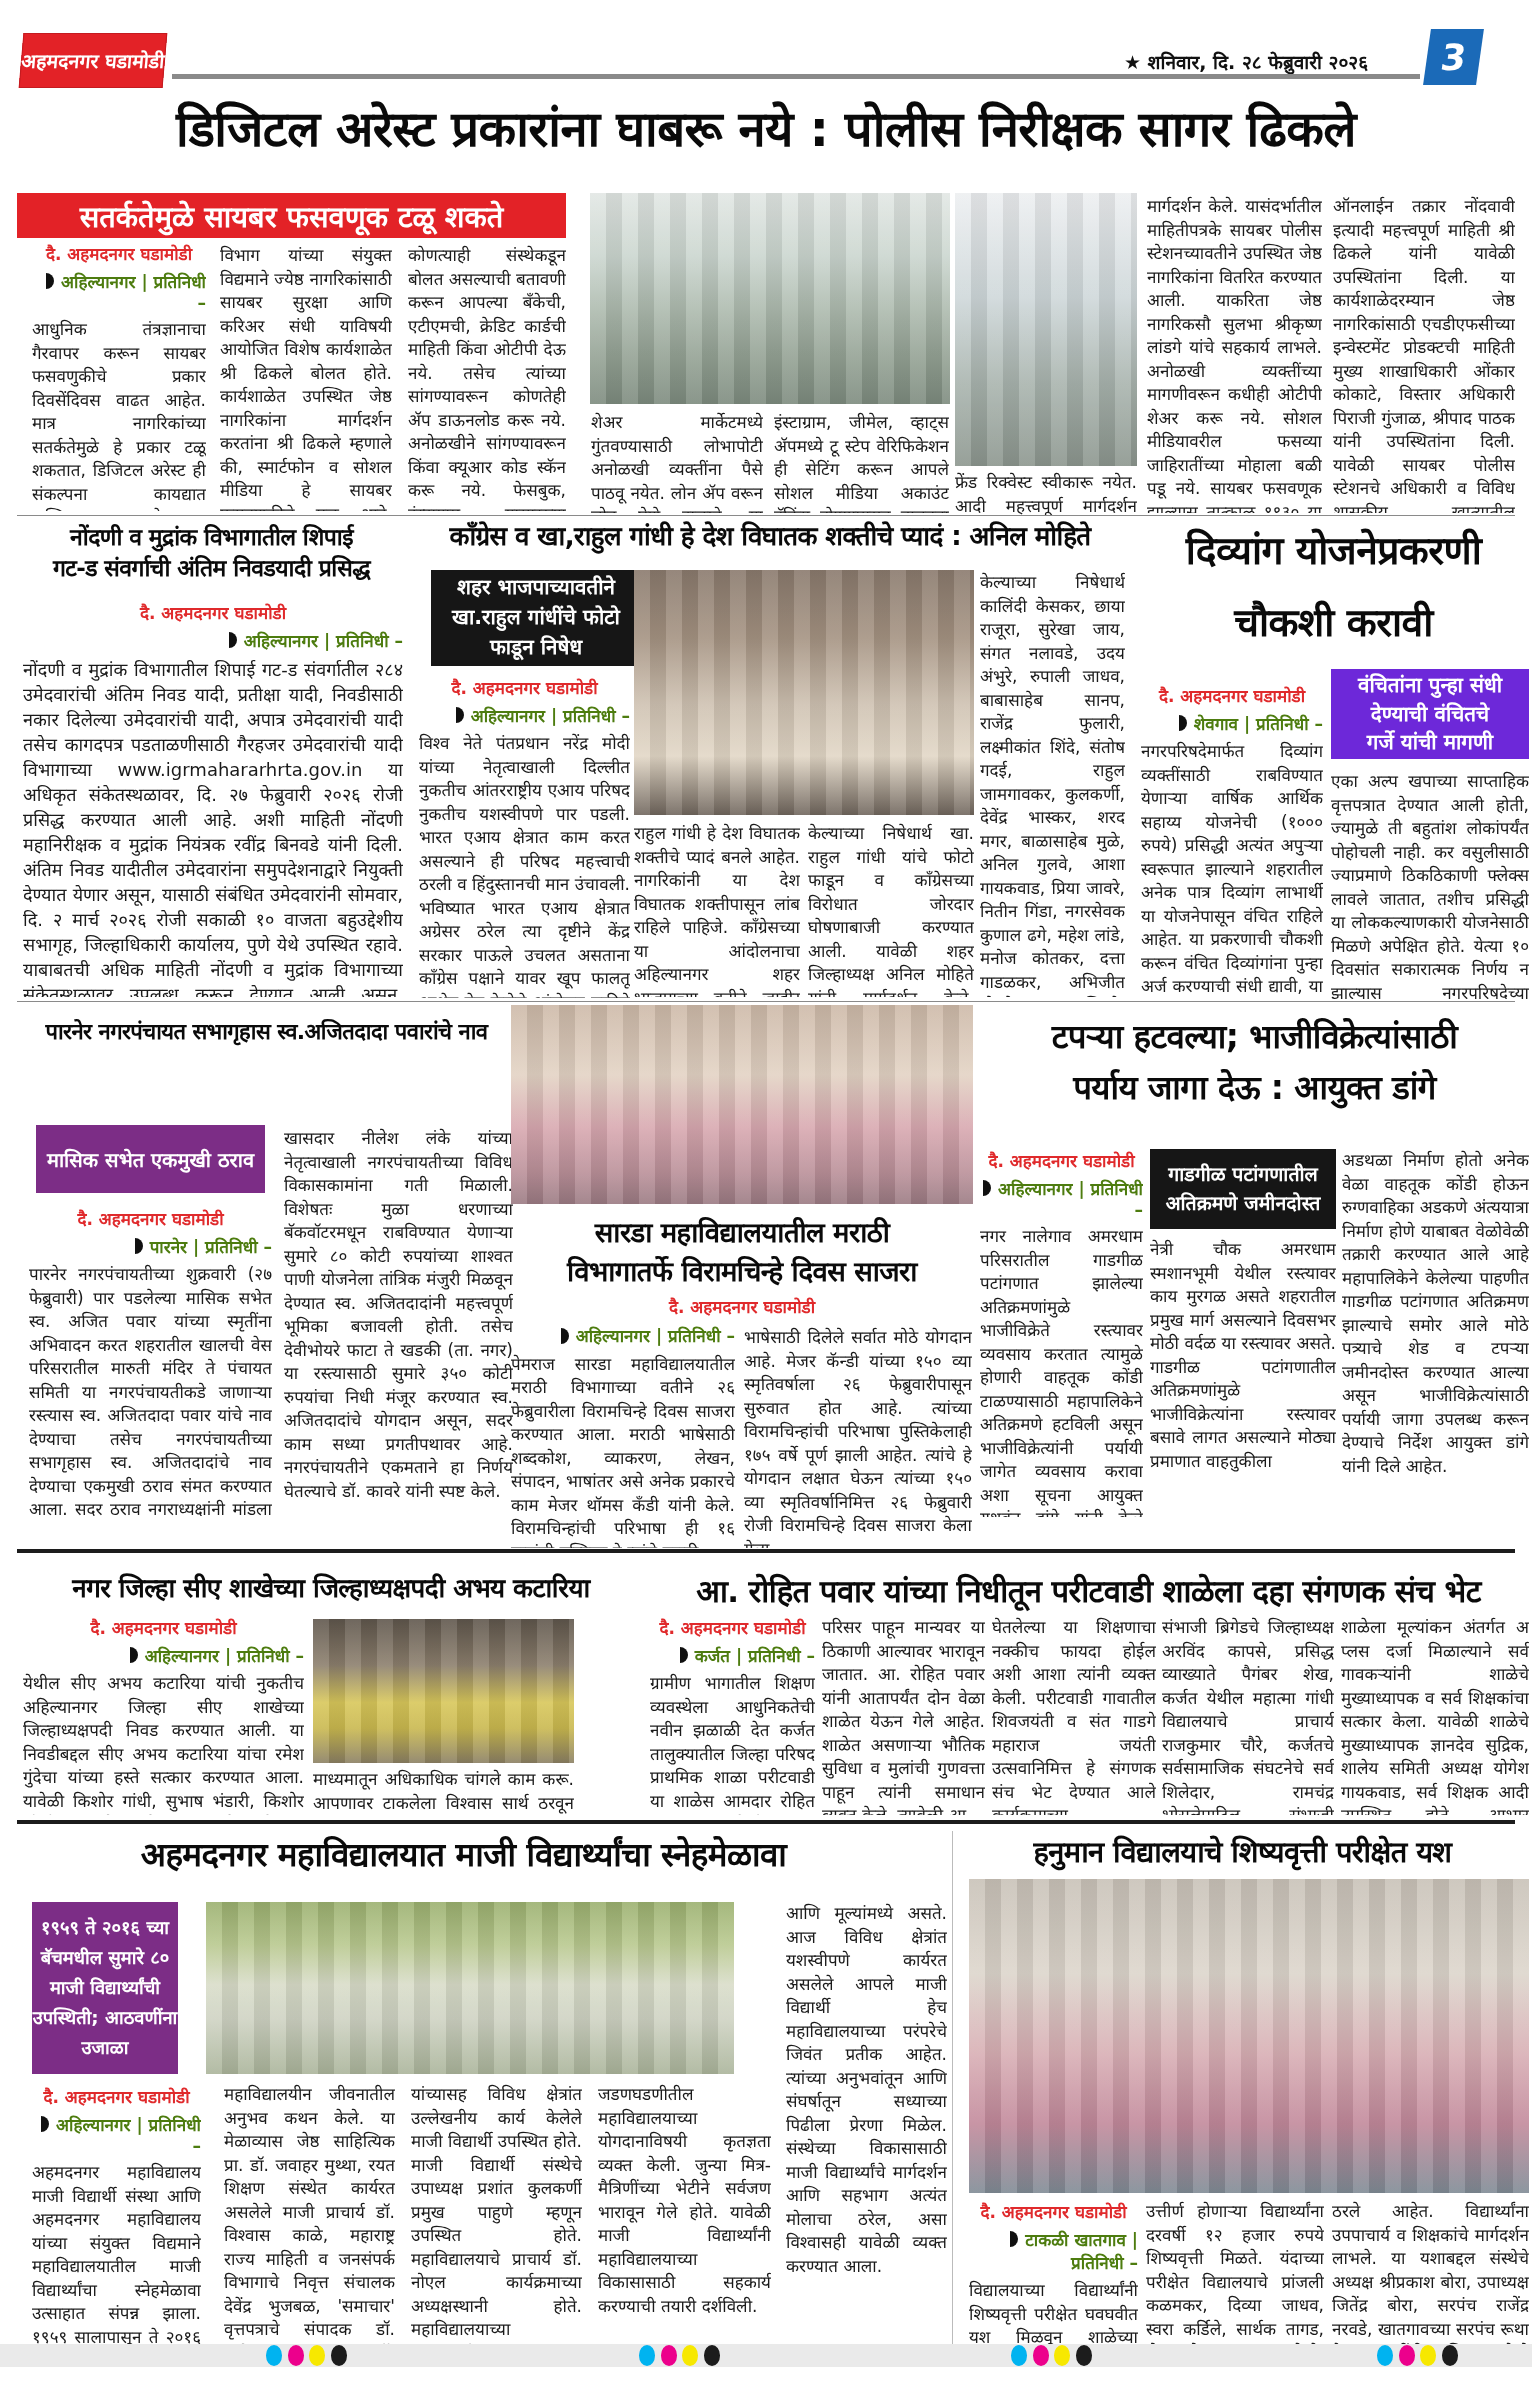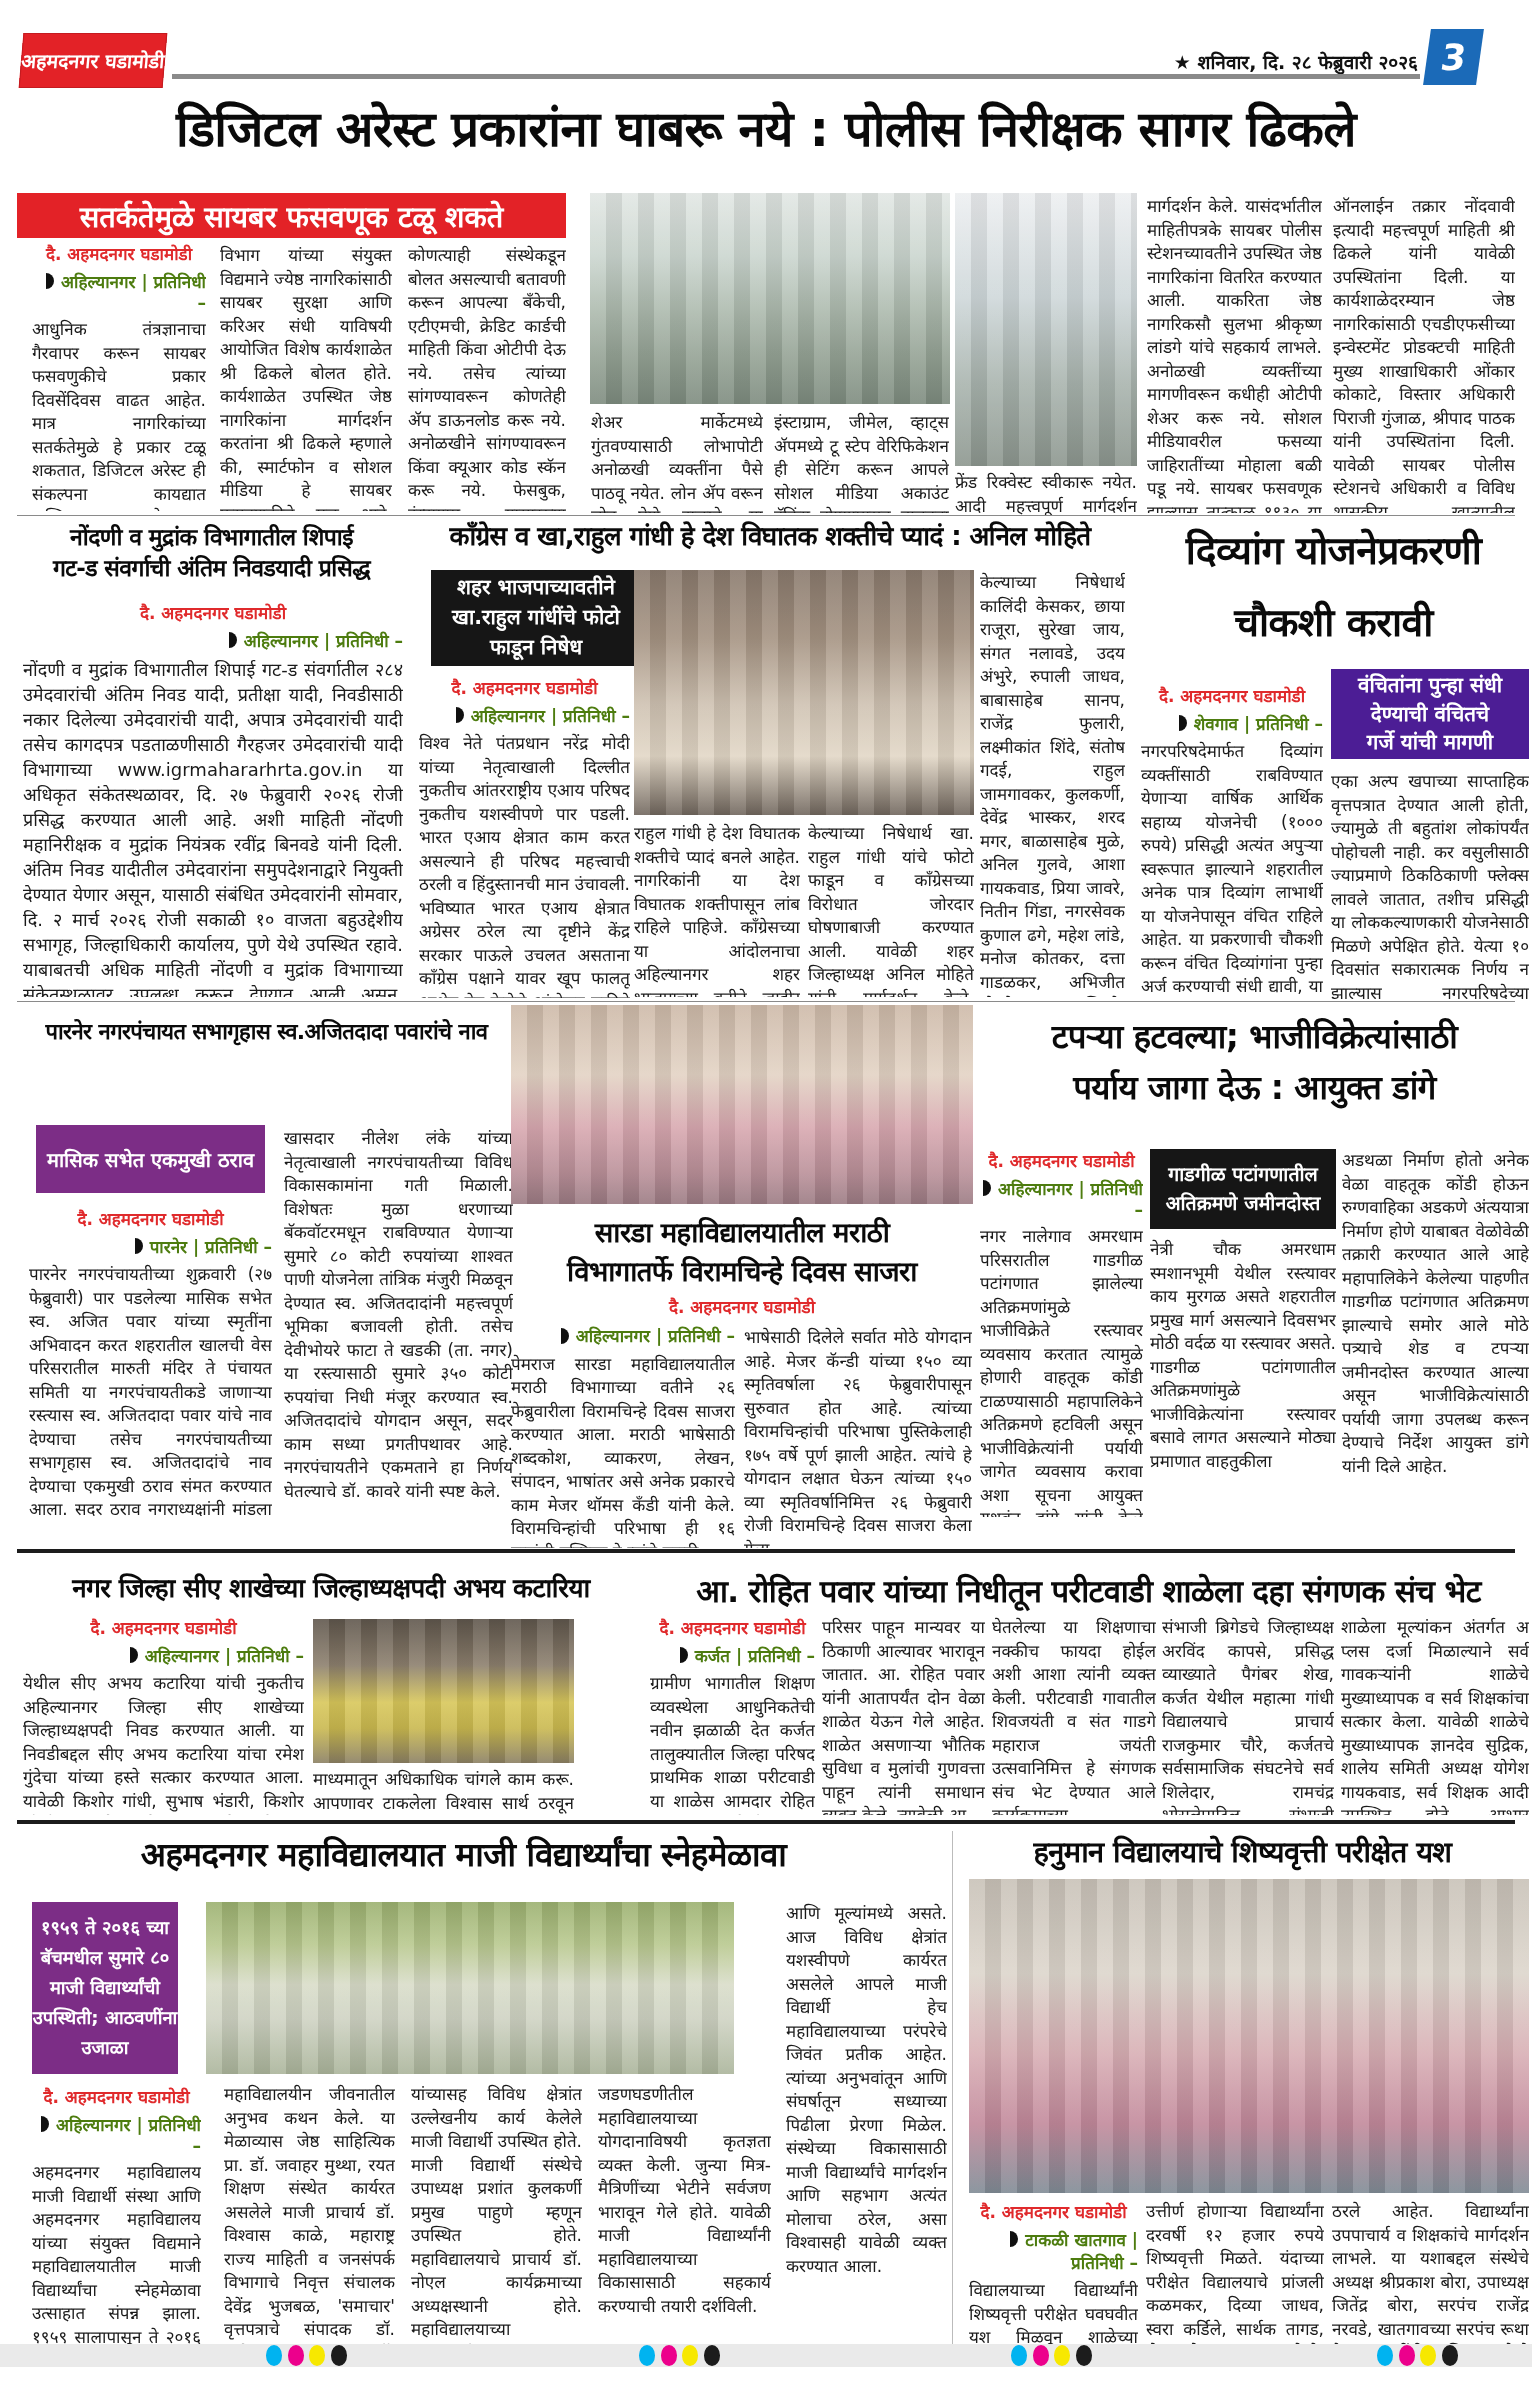--- a/index.html
+++ b/index.html
@@ -7,21 +7,21 @@
        font-family:"DejaVu Sans","Liberation Sans",sans-serif;color:#141414;}
   .abs{position:absolute;}
   .bt{font-size:17px;line-height:23.5px;text-align:justify;color:#1a1a1a;overflow:hidden;}
   .headline{font-weight:800;color:#0a0a0a;text-align:center;white-space:pre-line;letter-spacing:-0.6px;}
   .byline{color:#e02a2c;font-weight:700;font-size:17px;text-align:center;margin-bottom:4.6px;}
   .dl{font-weight:700;font-size:17px;color:#4d7c0f;margin-bottom:5.7px;text-align:right;}
   .bullet{display:inline-block;width:8px;height:16px;background:#101010;border-radius:0 8px 8px 0;margin-right:6.9px;vertical-align:-1.7px;}
   .box{color:#ffffff;font-weight:700;text-align:center;white-space:pre-line;display:flex;align-items:center;justify-content:center;overflow:hidden;}
   .red{background:#e32227;}
   .blackbox{background:#161616;}
-  .pink{background:#4c1d95;}
+  .pink{background:#6d28d9;}
   .purple{background:#7c2d86;}
   .rule{background:#1c1c1c;}
   .thinrule{background:#8a8a8a;}
   .ph{position:absolute;overflow:hidden;}
   .ph::after{content:"";position:absolute;inset:0;
      background:repeating-linear-gradient(90deg,rgba(255,255,255,.10) 0 16px,rgba(0,0,0,.07) 16px 32px);}
   .ph-cyber1{background:linear-gradient(180deg,#e2e7e4 0%,#cbd6cf 30%,#aebbaf 55%,#94a294 78%,#7d8b7e 100%);}
   .ph-cyber2{background:linear-gradient(180deg,#edeff1 0%,#cfd8da 38%,#a9b4ae 70%,#8c968e 100%);}
   .ph-protest{background:linear-gradient(180deg,#8a7a6d 0%,#a59382 28%,#cfc2b2 55%,#e2d7c6 76%,#6f655c 100%);}
   .ph-sarada{background:linear-gradient(180deg,#cdb9a8 0%,#e3d3c4 35%,#d8a8b0 62%,#b98f98 85%,#9a7a82 100%);}
@@ -34,21 +34,21 @@
   .dateline-top{font-weight:700;font-size:19px;color:#111;text-align:right;}
   .dot{display:inline-block;width:16px;height:20.6px;border-radius:50%;margin:0 2.9px;}
   .dc{background:#00b3f0;} .dm{background:#ec008c;} .dy{background:#f7e800;} .dk{background:#1c1c1c;}
 </style>
 </head>
 <body>
 
 <div class="abs masthead" style="left:20.6px;top:33px;width:144px;height:55px;font-size:19.5px;">
   <span>अहमदनगर घडामोडी</span>
 </div>
-<div class="abs dateline-top" style="left:1074px;top:49px;width:344px;">★ शनिवार, दि. २८ फेब्रुवारी २०२६</div>
+<div class="abs dateline-top" style="left:1074px;top:49px;width:344px;text-align:center;">★ शनिवार, दि. २८ फेब्रुवारी २०२६</div>
 <div class="abs pagebox" style="left:1427px;top:29px;width:53px;height:56px;font-size:36px;">
   <span>3</span>
 </div>
 <div class="abs thinrule" style="left:172px;top:74px;width:1248px;height:5.2px;"></div>
 
 <div class="abs headline" style="left:17px;top:97px;width:1498px;font-size:49px;line-height:1.35;">डिजिटल अरेस्ट प्रकारांना घाबरू नये : पोलीस निरीक्षक सागर ढिकले</div>
 
 <div class="abs box red" style="left:17px;top:193px;width:549px;height:45px;font-size:29px;">सतर्कतेमुळे सायबर फसवणूक टळू शकते</div>
 
 <div class="abs" style="left:32px;top:242px;width:174px;height:269px;overflow:hidden;">

